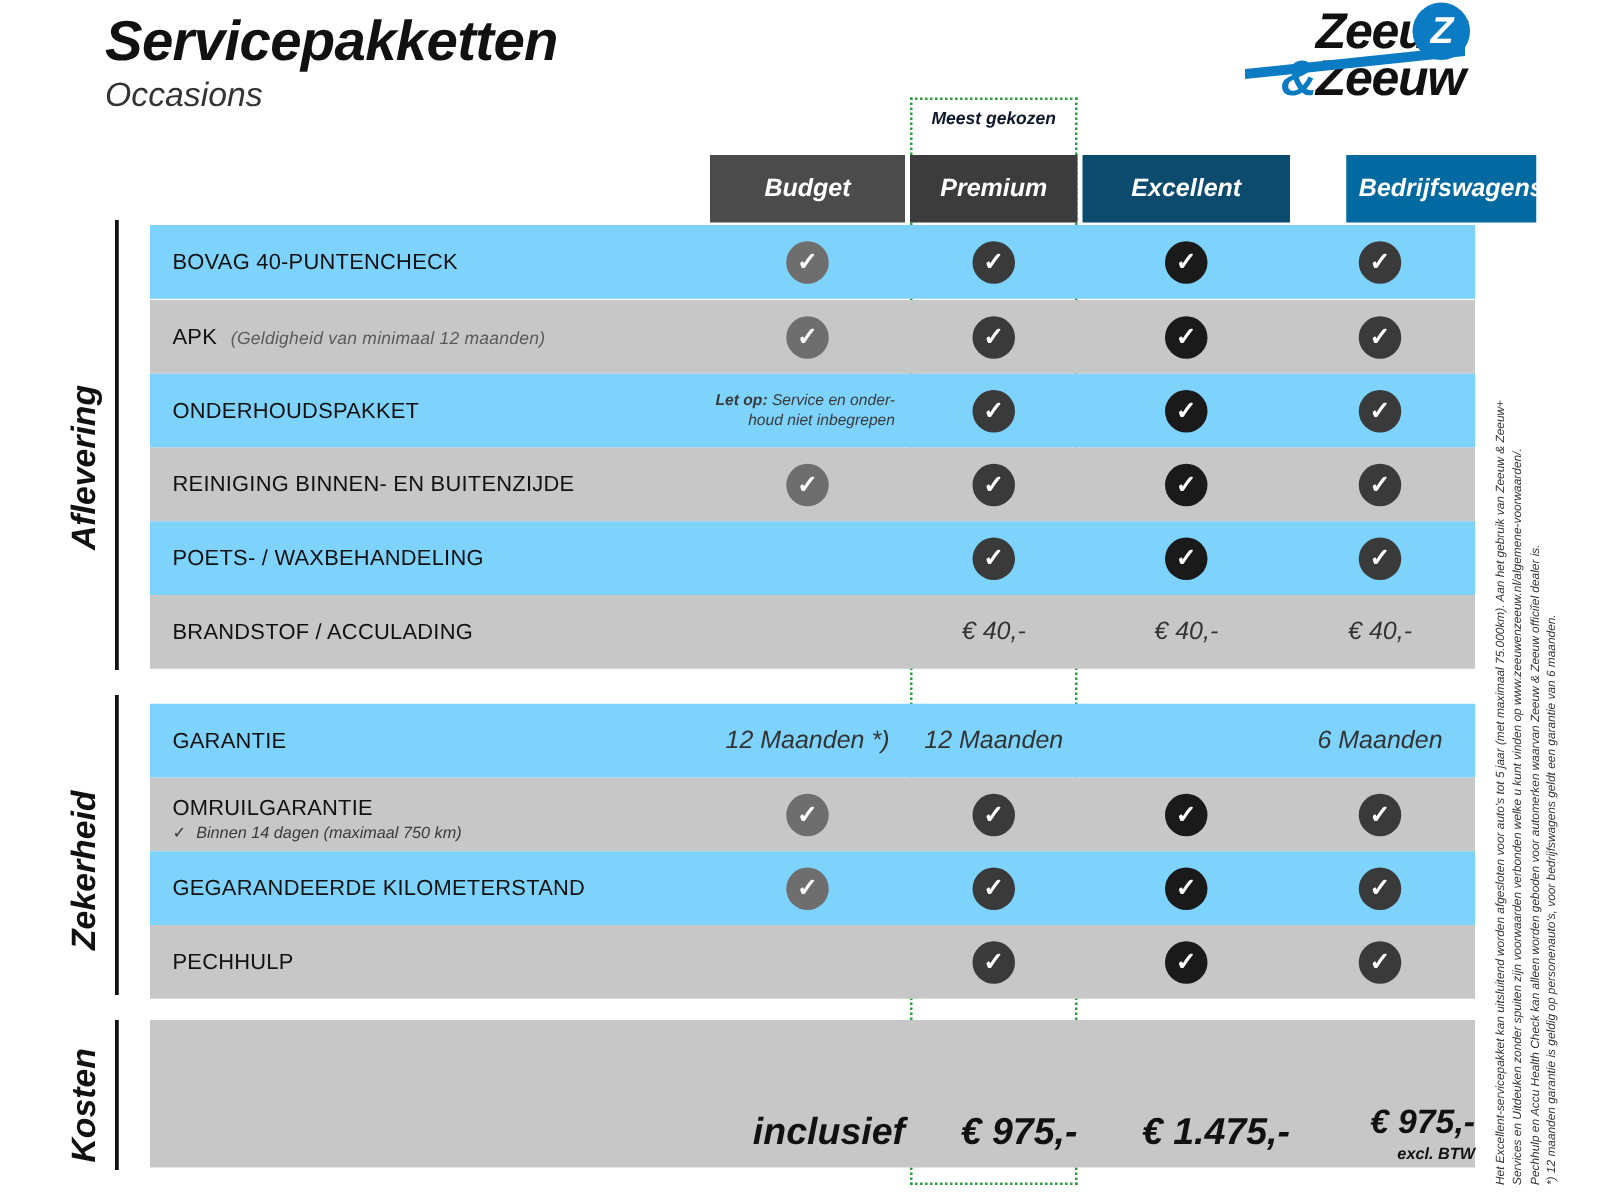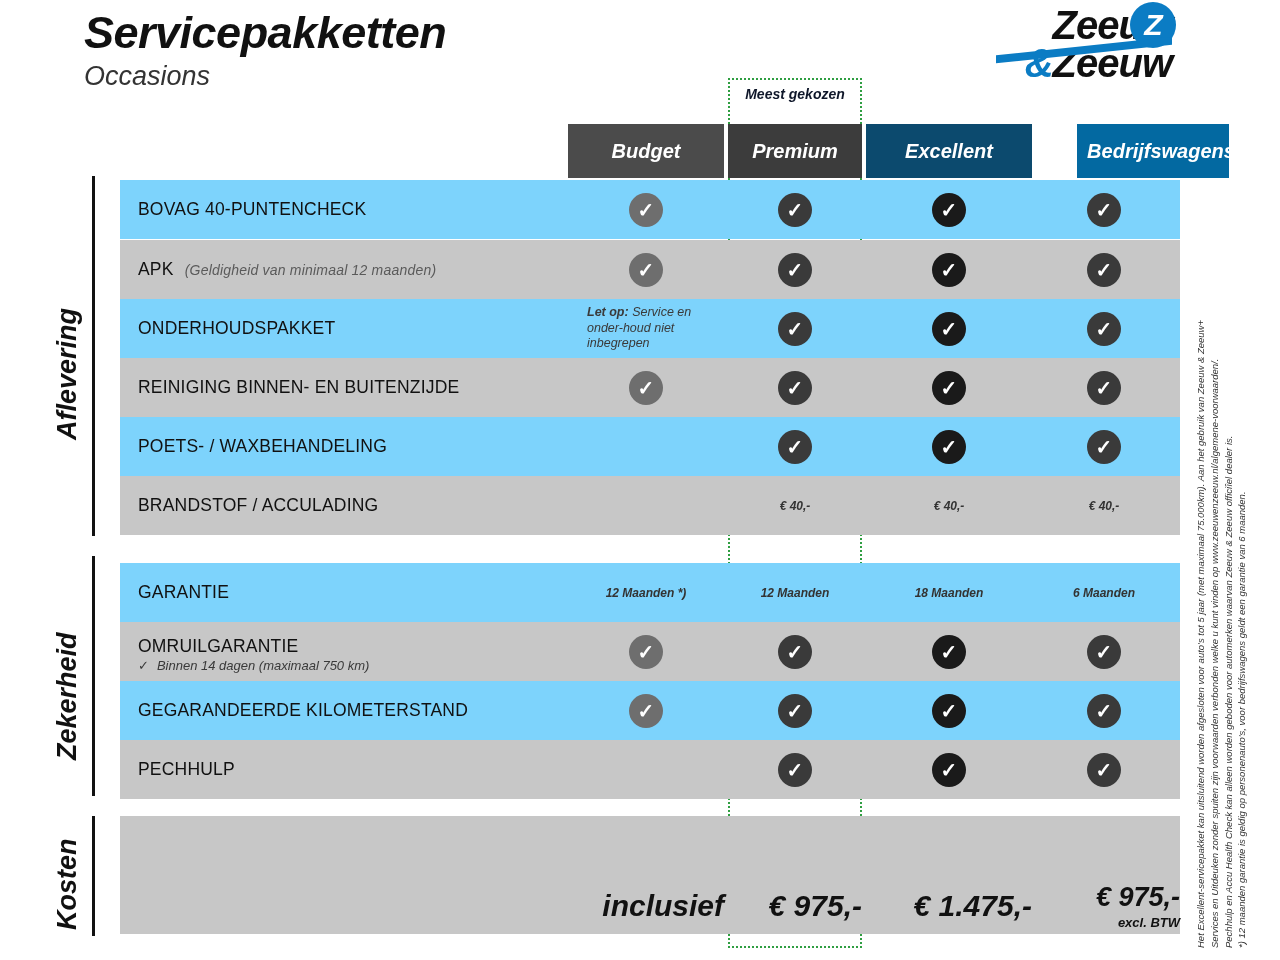--- a/index.html
+++ b/index.html
@@ -119,26 +119,26 @@
   .check {
     width: 34px; height: 34px; border-radius: 50%;
     display: flex; align-items: center; justify-content: center;
     color: #fff; font-size: 20px; font-weight: bold; line-height: 1;
   }
   .check.grey  { background: #6e6e6e; }
   .check.dark  { background: #3a3a3a; }
   .check.black { background: #1a1a1a; }
 
   .cell-text {
-    font-size: 12px; font-style: italic; color: #333; text-align: center; font-weight: bold;
+    font-size: 20px; font-style: italic; color: #333; text-align: center;
   }
 
   .note-cell {
     font-size: 12.5px; font-style: italic; color: #3a3a3a;
-    text-align: left; line-height: 1.25; padding-right: 8px; width: 100%; margin-left: 19px;
+    text-align: right; line-height: 1.25; padding-right: 8px; width: 100%;
   }
   .note-cell b { font-style: italic; }
 
   
   .cost-block {
     position: absolute; left: 120px; top: 816px; width: 1060px; height: 118px;
     background: #c7c7c7;
   }
   .cost-cell {
     position: absolute; top: 0; height: 100%;
@@ -294,23 +294,20 @@
   </div>
 
   <div class="row light" style="top:563px;">
     <div class="row-label">GARANTIE</div>
     <div class="cell c1">
         <span class="cell-text">12 Maanden *)</span>
       </div>
     <div class="cell c2">
         <span class="cell-text">12 Maanden</span>
       </div>
-    <div class="cell c3">
-        <span class="cell-text">18 Maanden</span>
-      </div>
     <div class="cell c4">
         <span class="cell-text">6 Maanden</span>
       </div>
   </div>
 
   <div class="row dark" style="top:622px;">
     <div class="row-label" style="top:14px;">OMRUILGARANTIE</div>
     <div class="row-sublabel">
       <span class="tick">✓</span><span>Binnen 14 dagen (maximaal 750 km)</span>
     </div>

